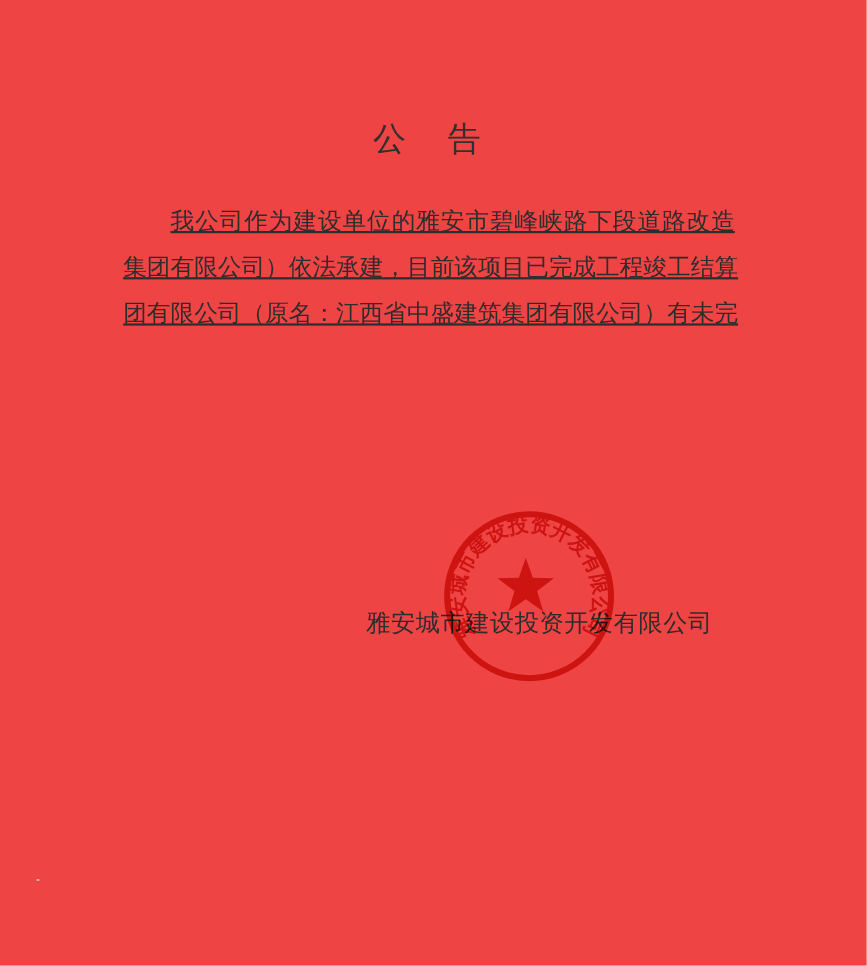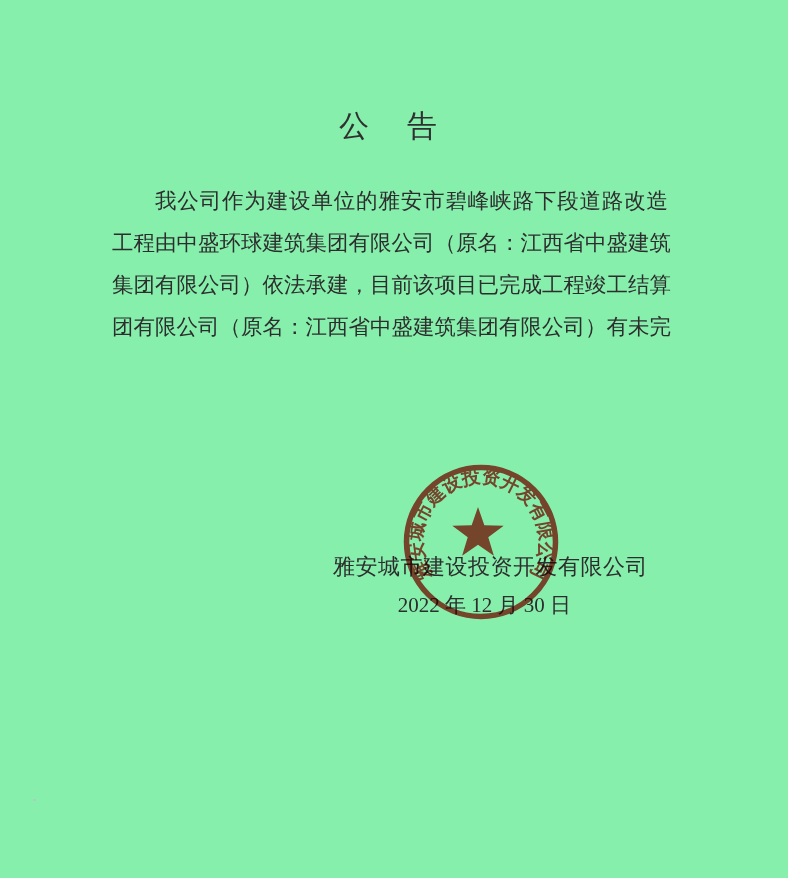--- a/index.html
+++ b/index.html
@@ -1,20 +1,20 @@
 <!DOCTYPE html>
 <html><head>
 <meta charset="utf-8">
 <style>
   html, body { margin: 0; padding: 0; background: #ffffff; }
   .page {
     position: relative;
     width: 788px;
     height: 878px;
-    background: #86efac;
+    background: #ef4444;
     font-family: "Liberation Serif", "DejaVu Serif", serif;
     color: #2b2b2b;
     overflow: hidden;
   }
   .title {
     position: absolute;
     top: 106px;
     left: 112px;
     width: 556px;
     text-align: center;
@@ -29,20 +29,21 @@
     left: 112px;
     width: 556px;
     font-size: 21.5px;
     line-height: 42px;
     color: #2d2d2d;
   }
   .body-line {
     text-align: justify;
     text-align-last: justify;
     white-space: nowrap;
+    text-decoration: underline;
   }
   .body-line.indent { text-indent: 43px; }
   .body-line.last {
     text-align-last: left;
     white-space: normal;
   }
   .signature-company {
     position: absolute;
     top: 552px;
     right: 140px;
@@ -82,28 +83,26 @@
 </style>
 </head>
 <body>
 
 <div class="page">
 
   <div class="title">公　告</div>
 
   <div class="body-text">
     <div class="body-line indent">我公司作为建设单位的雅安市碧峰峡路下段道路改造</div>
-    <div class="body-line">工程由中盛环球建筑集团有限公司（原名：江西省中盛建筑</div>
     <div class="body-line">集团有限公司）依法承建，目前该项目已完成工程竣工结算</div>
     <div class="body-line">团有限公司（原名：江西省中盛建筑集团有限公司）有未完</div>
   </div>
 
   <div class="signature-company">雅安城市建设投资开发有限公司</div>
 
-  <div class="signature-date">2022 年 12 月 30 日</div>
 
   <svg class="seal" viewBox="-80 -80 160 160" xmlns="http://www.w3.org/2000/svg">
     <defs>
       <path id="sealArc" d="M -48.34,33.85 A 59,59 0 1 1 48.34,33.85" fill="none"></path>
     </defs>
     <circle cx="0" cy="0" r="74.5" fill="none" stroke-width="5.5" stroke="#d9342a"></circle>
     <text font-size="19.5" fill="#d9342a">
       <textPath href="#sealArc" startOffset="0" textLength="257" lengthAdjust="spacingAndGlyphs">雅安城市建设投资开发有限公司</textPath>
     </text>
     <polygon transform="translate(-3,-8)" points="0,-27 6.35,-8.74 25.68,-8.34 10.27,3.34 15.87,21.84 0,10.8 -15.87,21.84 -10.27,3.34 -25.68,-8.34 -6.35,-8.74" fill="#d9342a"></polygon>

